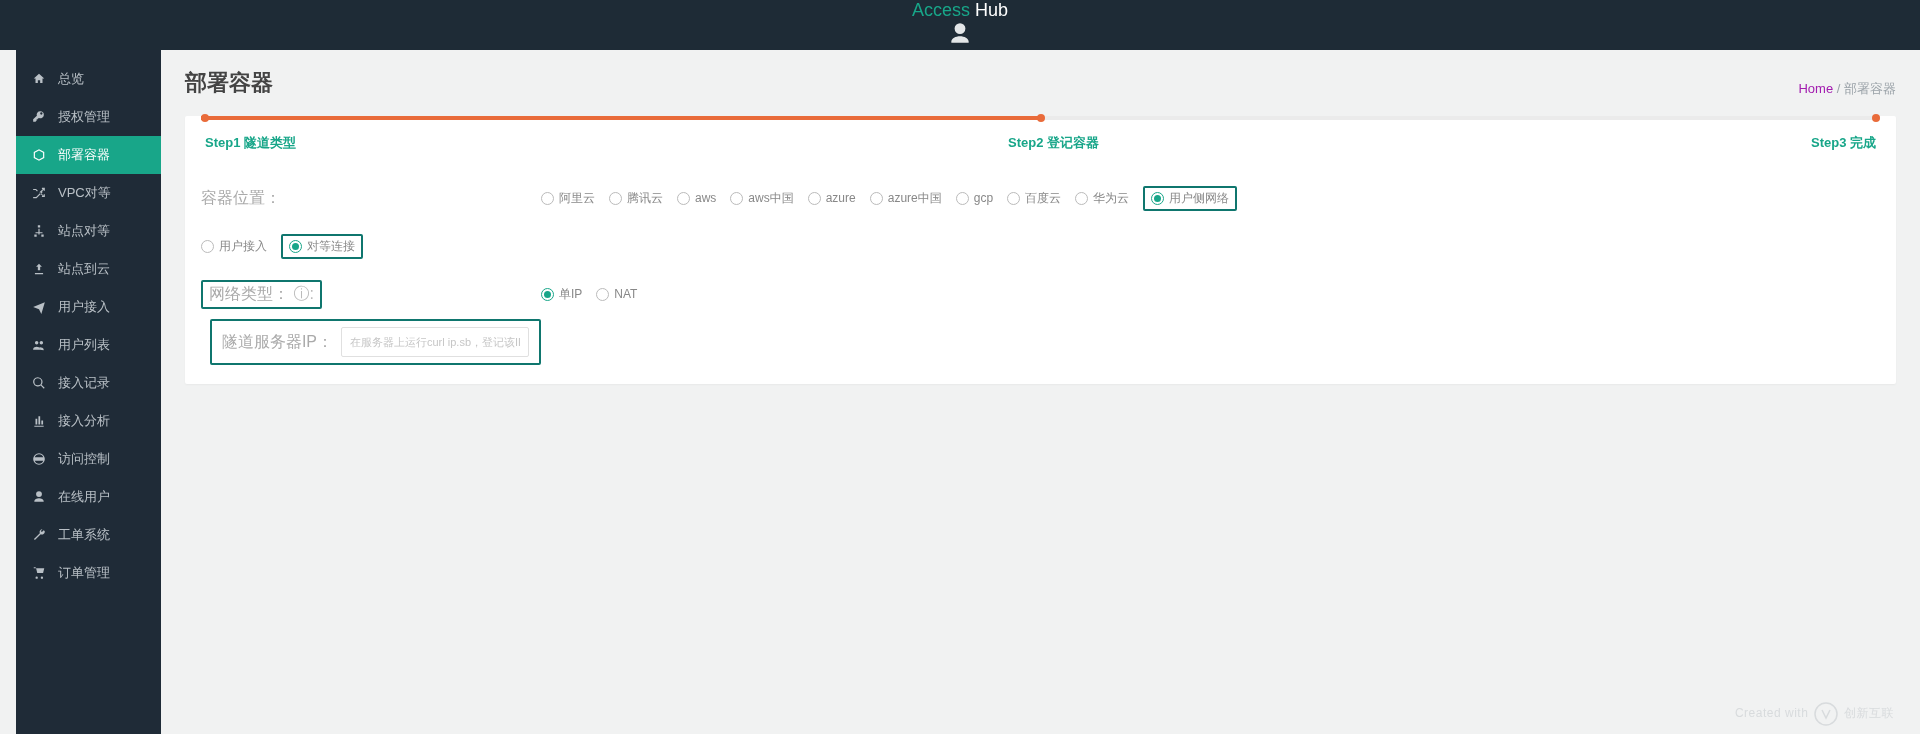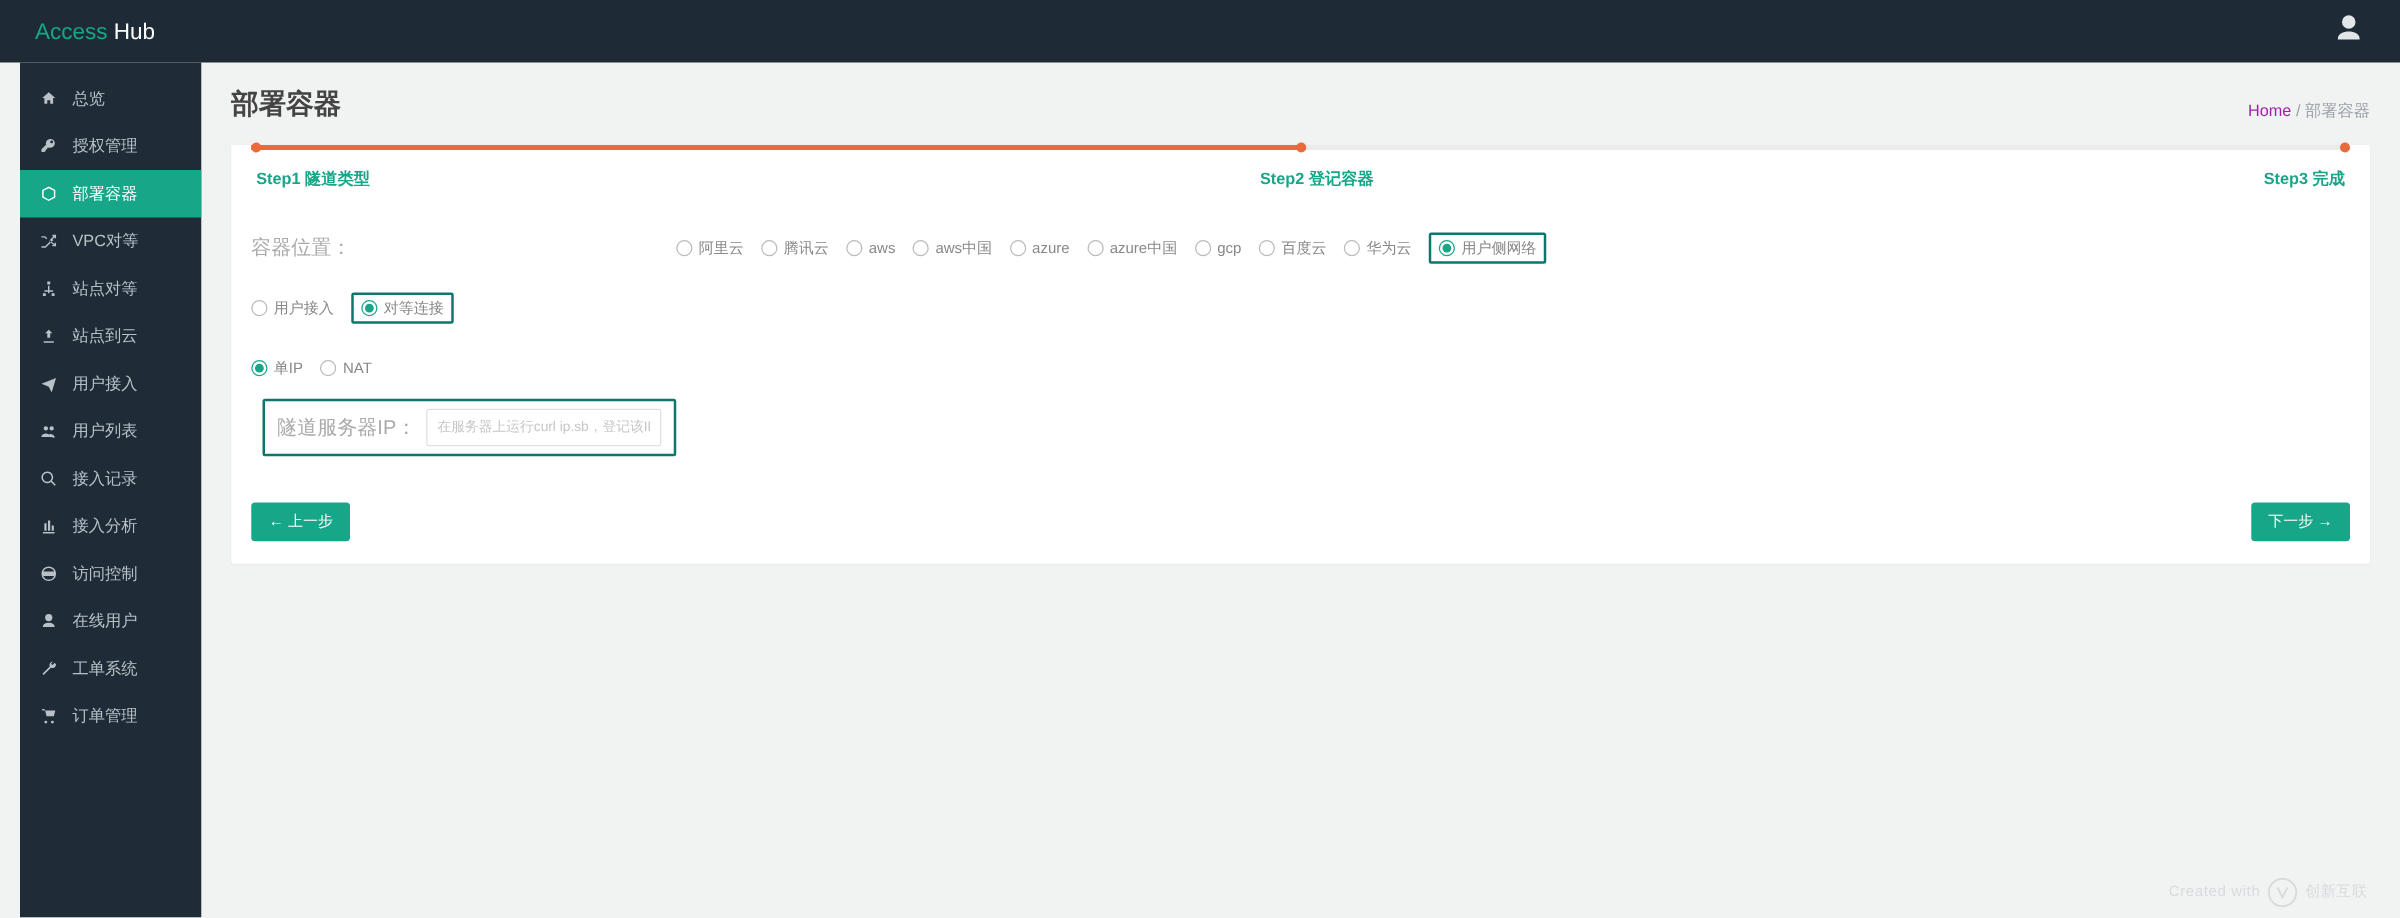--- a/index.html
+++ b/index.html
@@ -1,18 +1,18 @@
 <!DOCTYPE html>
 <html><head>
 <meta charset="utf-8">
 <style>
   * { box-sizing: border-box; margin: 0; padding: 0; }
   html, body { height: 100%; font-family: "Helvetica Neue", Arial, "PingFang SC", "Microsoft YaHei", sans-serif; background: #f1f2f2; color: #333; }
   
-  .topbar { height: 50px; background: #1e2b36; display: flex; align-items: center; padding: 0 28px; justify-content: space-between; }
+  .topbar { height: 50px; background: #1e2b36; display: flex; align-items: center; padding: 0 28px; justify-content: space-between; flex-direction: column; }
   .brand { font-size: 18px; color: #fff; }
   .brand .accent { color: #18a689; font-weight: 500; }
   .user-ico svg { fill: #e3e6e8; width: 26px; height: 26px; }
   
   .shell { display: flex; min-height: calc(100% - 50px); padding-left: 16px; }
   .sidebar { width: 145px; background: #1f2b37; padding-top: 10px; }
   .menu-item { display: flex; align-items: center; gap: 12px; padding: 10px 16px; font-size: 13px; color: #b9c0c6; cursor: pointer; }
   .menu-item.active { background: #18a689; color: #fff; }
   .menu-item .mi-ico { width: 14px; height: 14px; display: inline-flex; align-items: center; justify-content: center; }
   .menu-item .mi-ico svg { width: 14px; height: 14px; fill: currentColor; }
@@ -255,20 +255,26 @@
               <span>用户接入</span>
             </span>
             <span class="hl"><span class="radio selected">
                 <span class="ring"></span>
                 <span>对等连接</span>
               </span></span>
           </div>
       </div>
 
       <div class="form-row">
+        <div class="form-label">
+          <span class="hl" style="display:inline-block">
+            <span>网络类型：</span>
+            <span style="color:#bbb">ⓘ:</span>
+          </span>
+        </div>
         <div class="form-ctrl" id="net-options">
             <span class="radio selected">
               <span class="ring"></span>
               <span>单IP</span>
             </span>
             <span class="radio">
               <span class="ring"></span>
               <span>NAT</span>
             </span>
           </div>
@@ -277,24 +283,20 @@
       <div class="form-row">
         <div style="width:340px;text-align:right;padding-right:0">
           <span class="hl" style="display:inline-flex;align-items:center;gap:8px;padding:6px 10px">
             <span class="form-label" style="width:auto;padding:0">隧道服务器IP：</span>
             <input class="text-input" type="text" placeholder="在服务器上运行curl ip.sb，登记该IP" style="">
           </span>
         </div>
         <div class="form-ctrl"></div>
       </div>
 
-      <div class="wiz-actions">
-        <button class="btn">← 上一步</button>
-        <button class="btn">下一步 →</button>
-      </div>
     </div>
 
     <div class="wm">
       <span>Created with</span>
       <svg width="24" height="24" viewBox="0 0 24 24" style="margin:0 2px">
           <circle cx="12" cy="12" r="11" fill="none" stroke="#d8dbdd" stroke-width="1.5"></circle>
           <path d="M8 8l4 8 4-8" fill="none" stroke="#d8dbdd" stroke-width="1.5"></path>
         </svg>
       <span>创新互联</span>
     </div>

